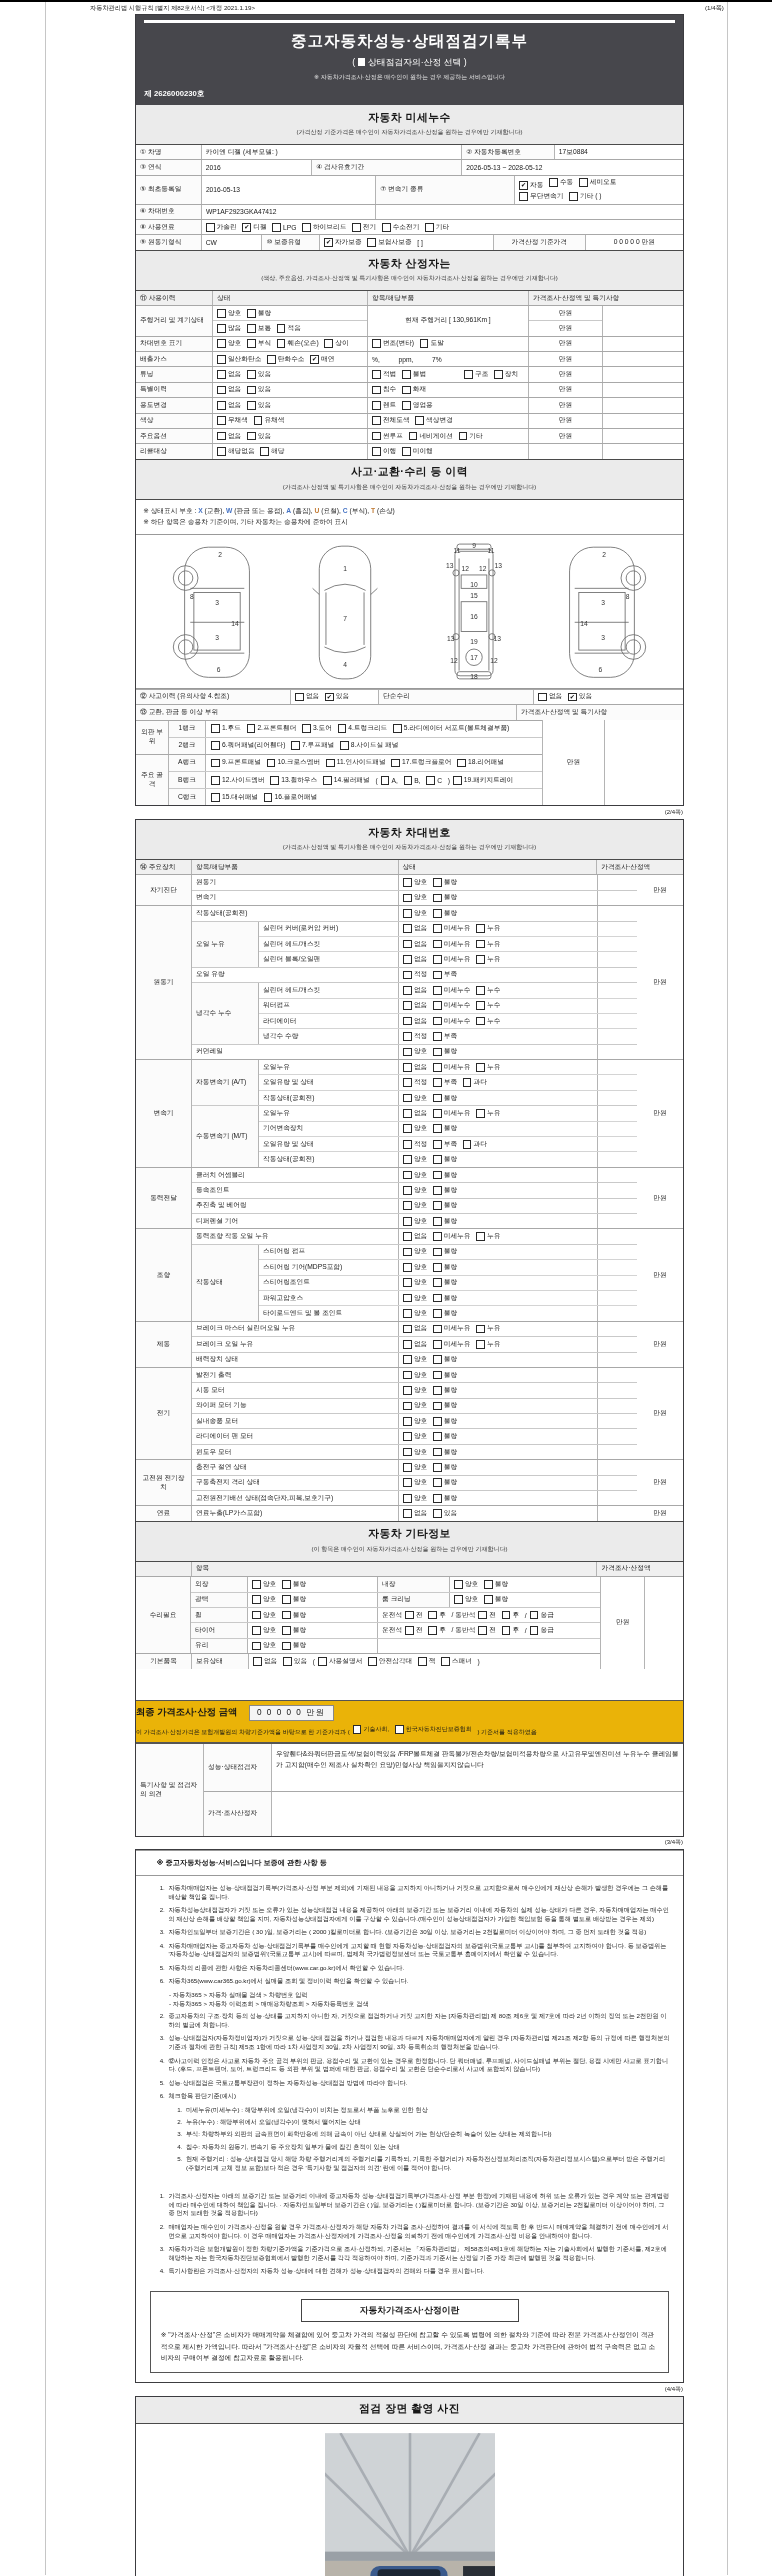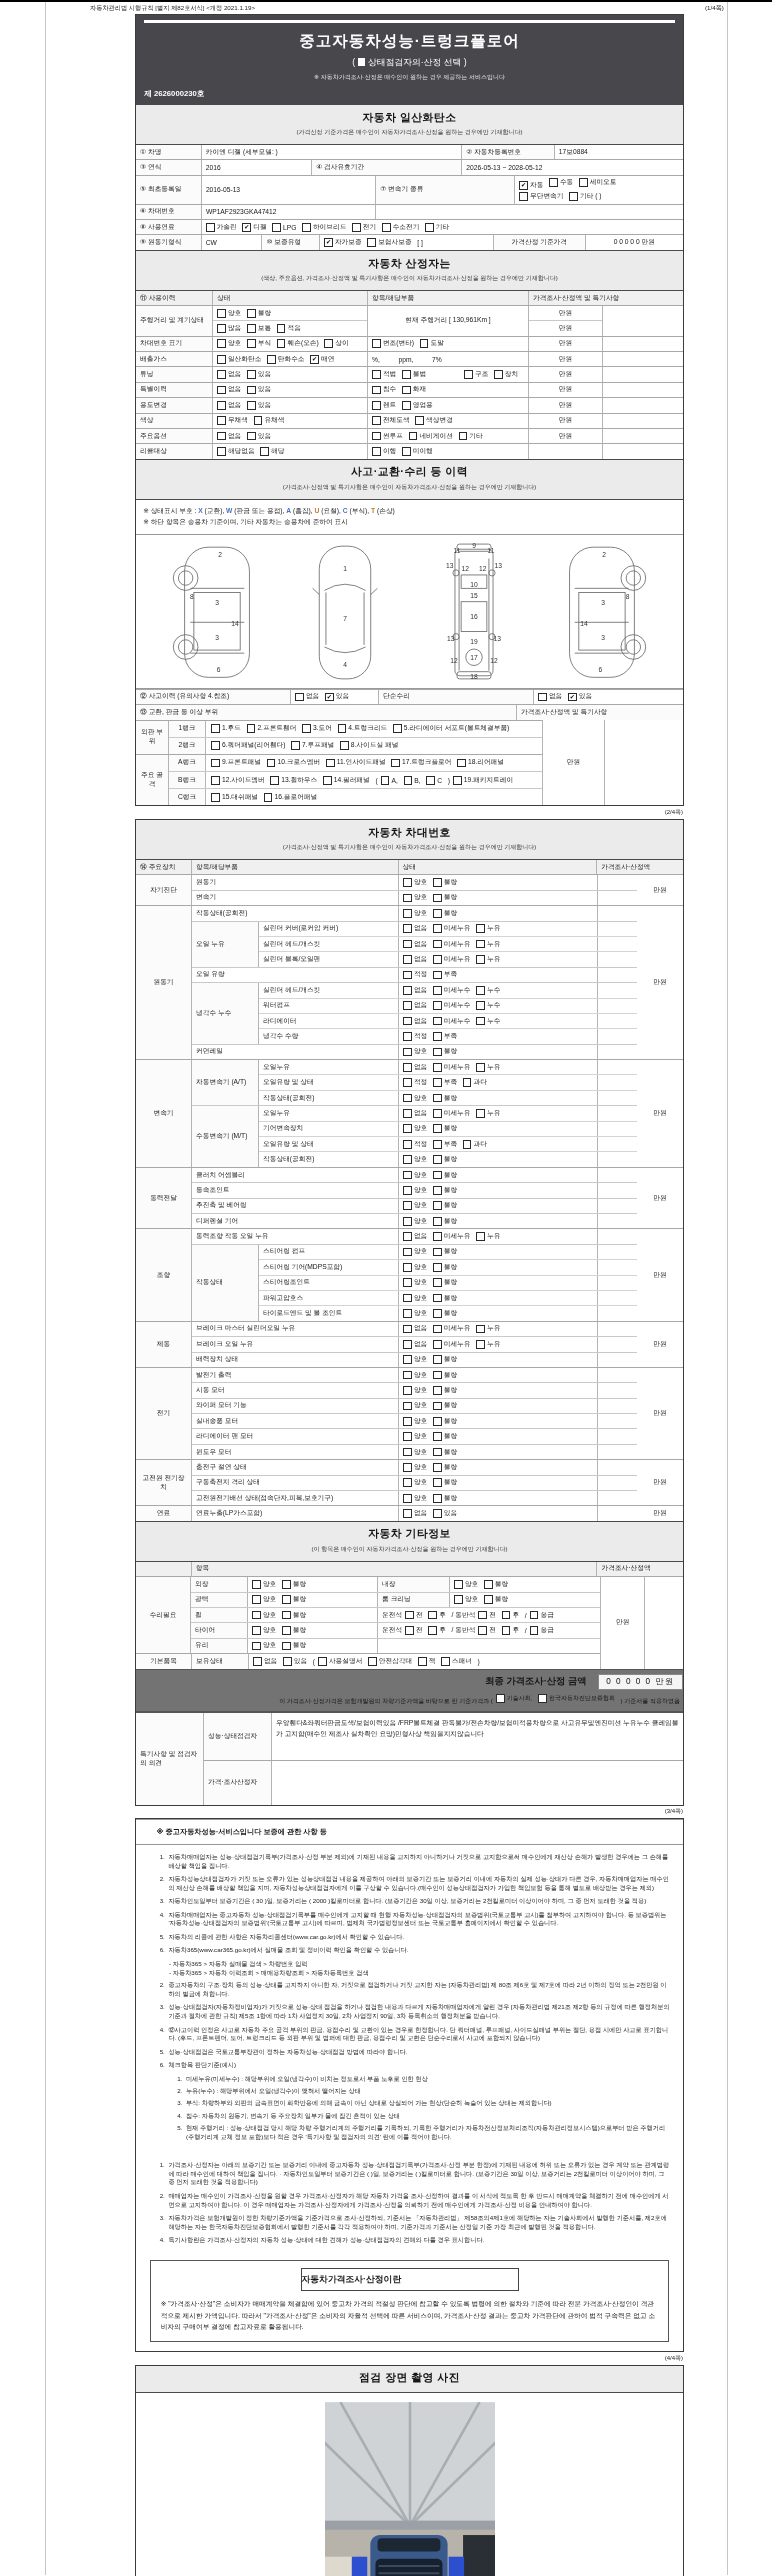--- a/index.html
+++ b/index.html
@@ -50,52 +50,52 @@
   .subhdr{border-top:0.5px solid #999;border-bottom:0.5px solid #999;padding:6.7px 5.2px 6.7px 20.6px;font-size:7.2px;font-weight:bold;}
   .nlist{padding:8.2px 13.4px 7.2px 17.5px;font-size:6.2px;line-height:1.42;color:#1c1c1c;}
   .nitem{display:flex;margin:0 0 4.6px 0;}
   .nitem .nn{width:11.3px;flex:none;text-align:right;margin-right:3.6px;}
   .nitem .nt{flex:1;}
   .nsub{margin:3.1px 0 0 17.5px;}
   .nsub .nitem{margin-bottom:3.6px;}
   .ndash{margin:1px 0 0 15.5px;}
   
   .pricebox{border:0.5px solid #555;margin:3.1px 14.4px 9.3px;padding:7.2px 9.3px 8.2px;}
-  .pricebox .pbt{border:0.8px solid #444;width:216px;margin:0 auto;text-align:left;font-size:8.8px;font-weight:bold;padding:4.6px 0;}
+  .pricebox .pbt{border:0.8px solid #444;width:216px;margin:0 auto;text-align:center;font-size:8.8px;font-weight:bold;padding:4.6px 0;}
   .pricebox .pbx{font-size:6.7px;line-height:1.7;margin-top:7.2px;}
-  .finalband{background:#737373;border-top:1px solid #555;border-bottom:1px solid #555;padding:4.1px 0 5.2px;text-align:right;}
+  .finalband{background:#eab308;border-top:1px solid #555;border-bottom:1px solid #555;padding:4.1px 0 5.2px;text-align:left;margin-top:31px;}
   .finalband .fl{font-size:9.3px;font-weight:bold;margin-right:9.3px;}
   .finalband .fv{display:inline-block;border:0.5px solid #888;background:#f5f5f5;font-size:8.2px;padding:1.5px 7.2px;letter-spacing:1.5px;}
   .finalband .fn{font-size:6px;margin-top:4.1px;}
   .photo-area{display:flex;justify-content:center;padding:9.3px 0 3.1px;}
 </style>
 </head>
 <body>
 
 <div class="topline"></div>
 <div class="sheet">
 
   <div class="meta">
     <span>자동차관리법 시행규칙 [별지 제82호서식] &lt;개정 2021.1.19&gt;</span>
     <span>(1/4쪽)</span>
   </div>
 
   <div class="block pageblock">
     <div class="dochead">
       <div class="stripe"></div>
-      <div class="doc-title">중고자동차성능·트렁크플로어</div>
+      <div class="doc-title">중고자동차성능·상태점검기록부</div>
       <div class="doc-sub">
         <span>(</span><span class="fbox"></span><span>상태점검자의·산정 선택</span> <span>)</span>
       </div>
       <div class="doc-note">※ 자동차가격조사·산정은 매수인이 원하는 경우 제공하는 서비스입니다</div>
       <div class="doc-no">제 2626000230호</div>
     </div>
 
     <div class="sechead">
-      <div class="t">자동차 일산화탄소</div>
+      <div class="t">자동차 미세누수</div>
       <div class="n">(가격산정 기준가격은 매수인이 자동차가격조사·산정을 원하는 경우에만 기재합니다)</div>
     </div>
     <div id="basic-table">
         <div class="trow first">
           <div class="cc lab" style="width:66px">① 차명</div>
           <div class="cc " style="width:262px">카이엔 디젤 (세부모델: )</div>
           <div class="cc lab" style="width:93px">② 자동차등록번호</div>
           <div class="cc " style="width:129px">17보0884</div>
         </div>
         <div class="trow">

